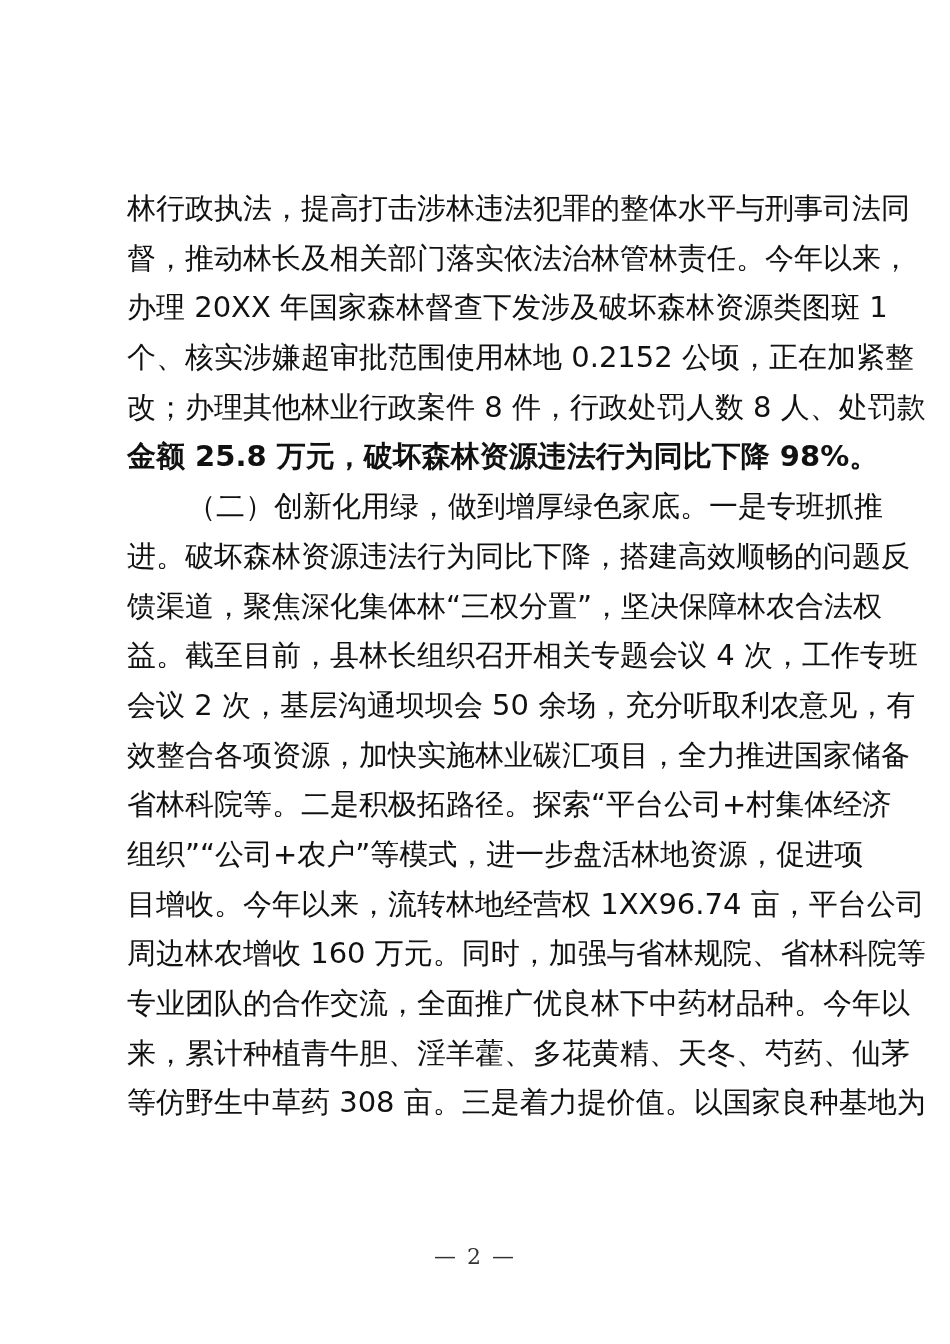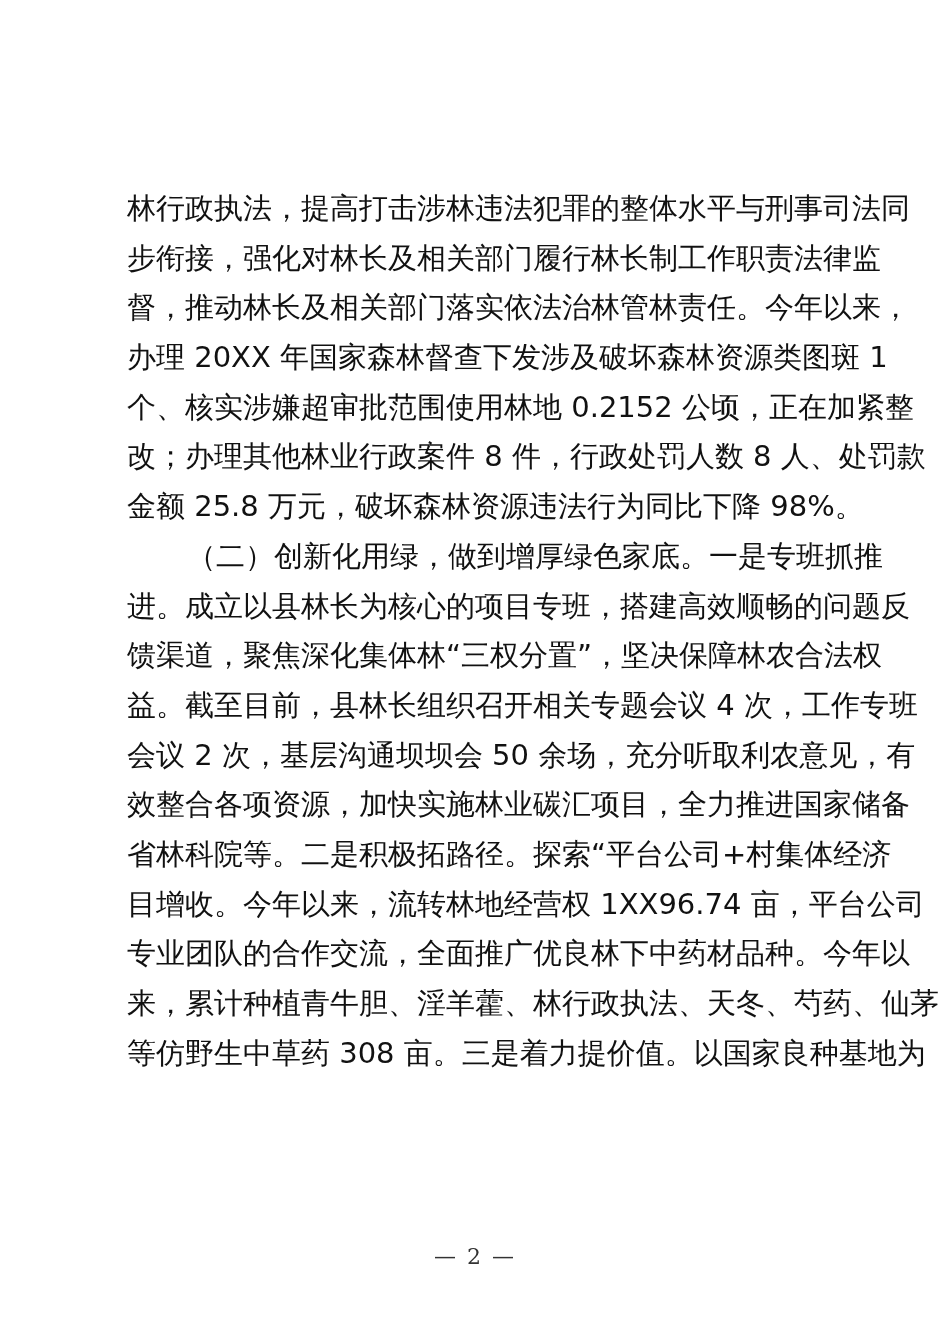--- a/index.html
+++ b/index.html
@@ -14,52 +14,53 @@
       font-size: 29px;
       color: #111111;
     }
     .line {
       height: 49.7px;
       line-height: 49.7px;
       white-space: nowrap;
       text-align: justify;
       text-align-last: justify;
     }
-    .line.last { text-align-last: left; }
+    .line.last { text-align-last: left; font-weight: bold; }
     .line.indent { padding-left: 60px; }
     .bold { font-weight: normal; }
     .footer {
       position: absolute;
       left: 0; width: 950px;
       top: 1244px;
       text-align: center;
       font-family: "DejaVu Serif", "Liberation Serif", serif;
       font-size: 22px;
       color: #333;
       letter-spacing: 2px;
     }
   </style>
 </head>
 <body>
 
 <div class="page">
   <div class="body-text" id="body-text">
       <div class="line"><span>林行政执法，提高打击涉林违法犯罪的整体水平与刑事司法同</span></div>
-      <div class="line"><span>步衔接，强化对林长及相关部门履行林长制工作职责法律监</span></div>
       <div class="line"><span>督，推动林长及相关部门落实依法治林管林责任。今年以来，</span></div>
       <div class="line"><span>办理 20XX 年国家森林督查下发涉及破坏森林资源类图斑 1</span></div>
       <div class="line"><span>个、核实涉嫌超审批范围使用林地 0.2152 公顷，正在加紧整</span></div>
       <div class="line"><span>改；办理其他林业行政案件 8 件，行政处罚人数 8 人、处罚款</span></div>
       <div class="line last"><span>金额 25.8 万元，破坏森林资源违法行为同比下降 98%。</span></div>
       <div class="line indent"><span class="bold">（二）创新化用绿，做到增厚绿色家底。一是专班抓推</span></div>
-      <div class="line"><span class="bold">进。</span><span>成立以县林长为核心的项目专班，搭建高效顺畅的问题反</span></div>
+      <div class="line"><span class="bold">进。</span><span>破坏森林资源违法行为同比下降，搭建高效顺畅的问题反</span></div>
       <div class="line"><span>馈渠道，聚焦深化集体林“三权分置”，坚决保障林农合法权</span></div>
       <div class="line"><span>益。截至目前，县林长组织召开相关专题会议 4 次，工作专班</span></div>
       <div class="line"><span>会议 2 次，基层沟通坝坝会 50 余场，充分听取利农意见，有</span></div>
       <div class="line"><span>效整合各项资源，加快实施林业碳汇项目，全力推进国家储备</span></div>
       <div class="line"><span>省林科院等。</span><span class="bold">二是积极拓路径。</span><span>探索“平台公司+村集体经济</span></div>
+      <div class="line"><span>组织”“公司+农户”等模式，进一步盘活林地资源，促进项</span></div>
       <div class="line"><span>目增收。今年以来，流转林地经营权 1XX96.74 亩，平台公司</span></div>
+      <div class="line"><span>周边林农增收 160 万元。同时，加强与省林规院、省林科院等</span></div>
       <div class="line"><span>专业团队的合作交流，全面推广优良林下中药材品种。今年以</span></div>
-      <div class="line"><span>来，累计种植青牛胆、淫羊藿、林行政执法、天冬、芍药、仙茅</span></div>
+      <div class="line"><span>来，累计种植青牛胆、淫羊藿、多花黄精、天冬、芍药、仙茅</span></div>
       <div class="line"><span>等仿野生中草药 308 亩。</span><span class="bold">三是着力提价值。</span><span>以国家良种基地为</span></div>
     </div>
   <div class="footer">— 2 —</div>
 </div>
 
 </body></html>

